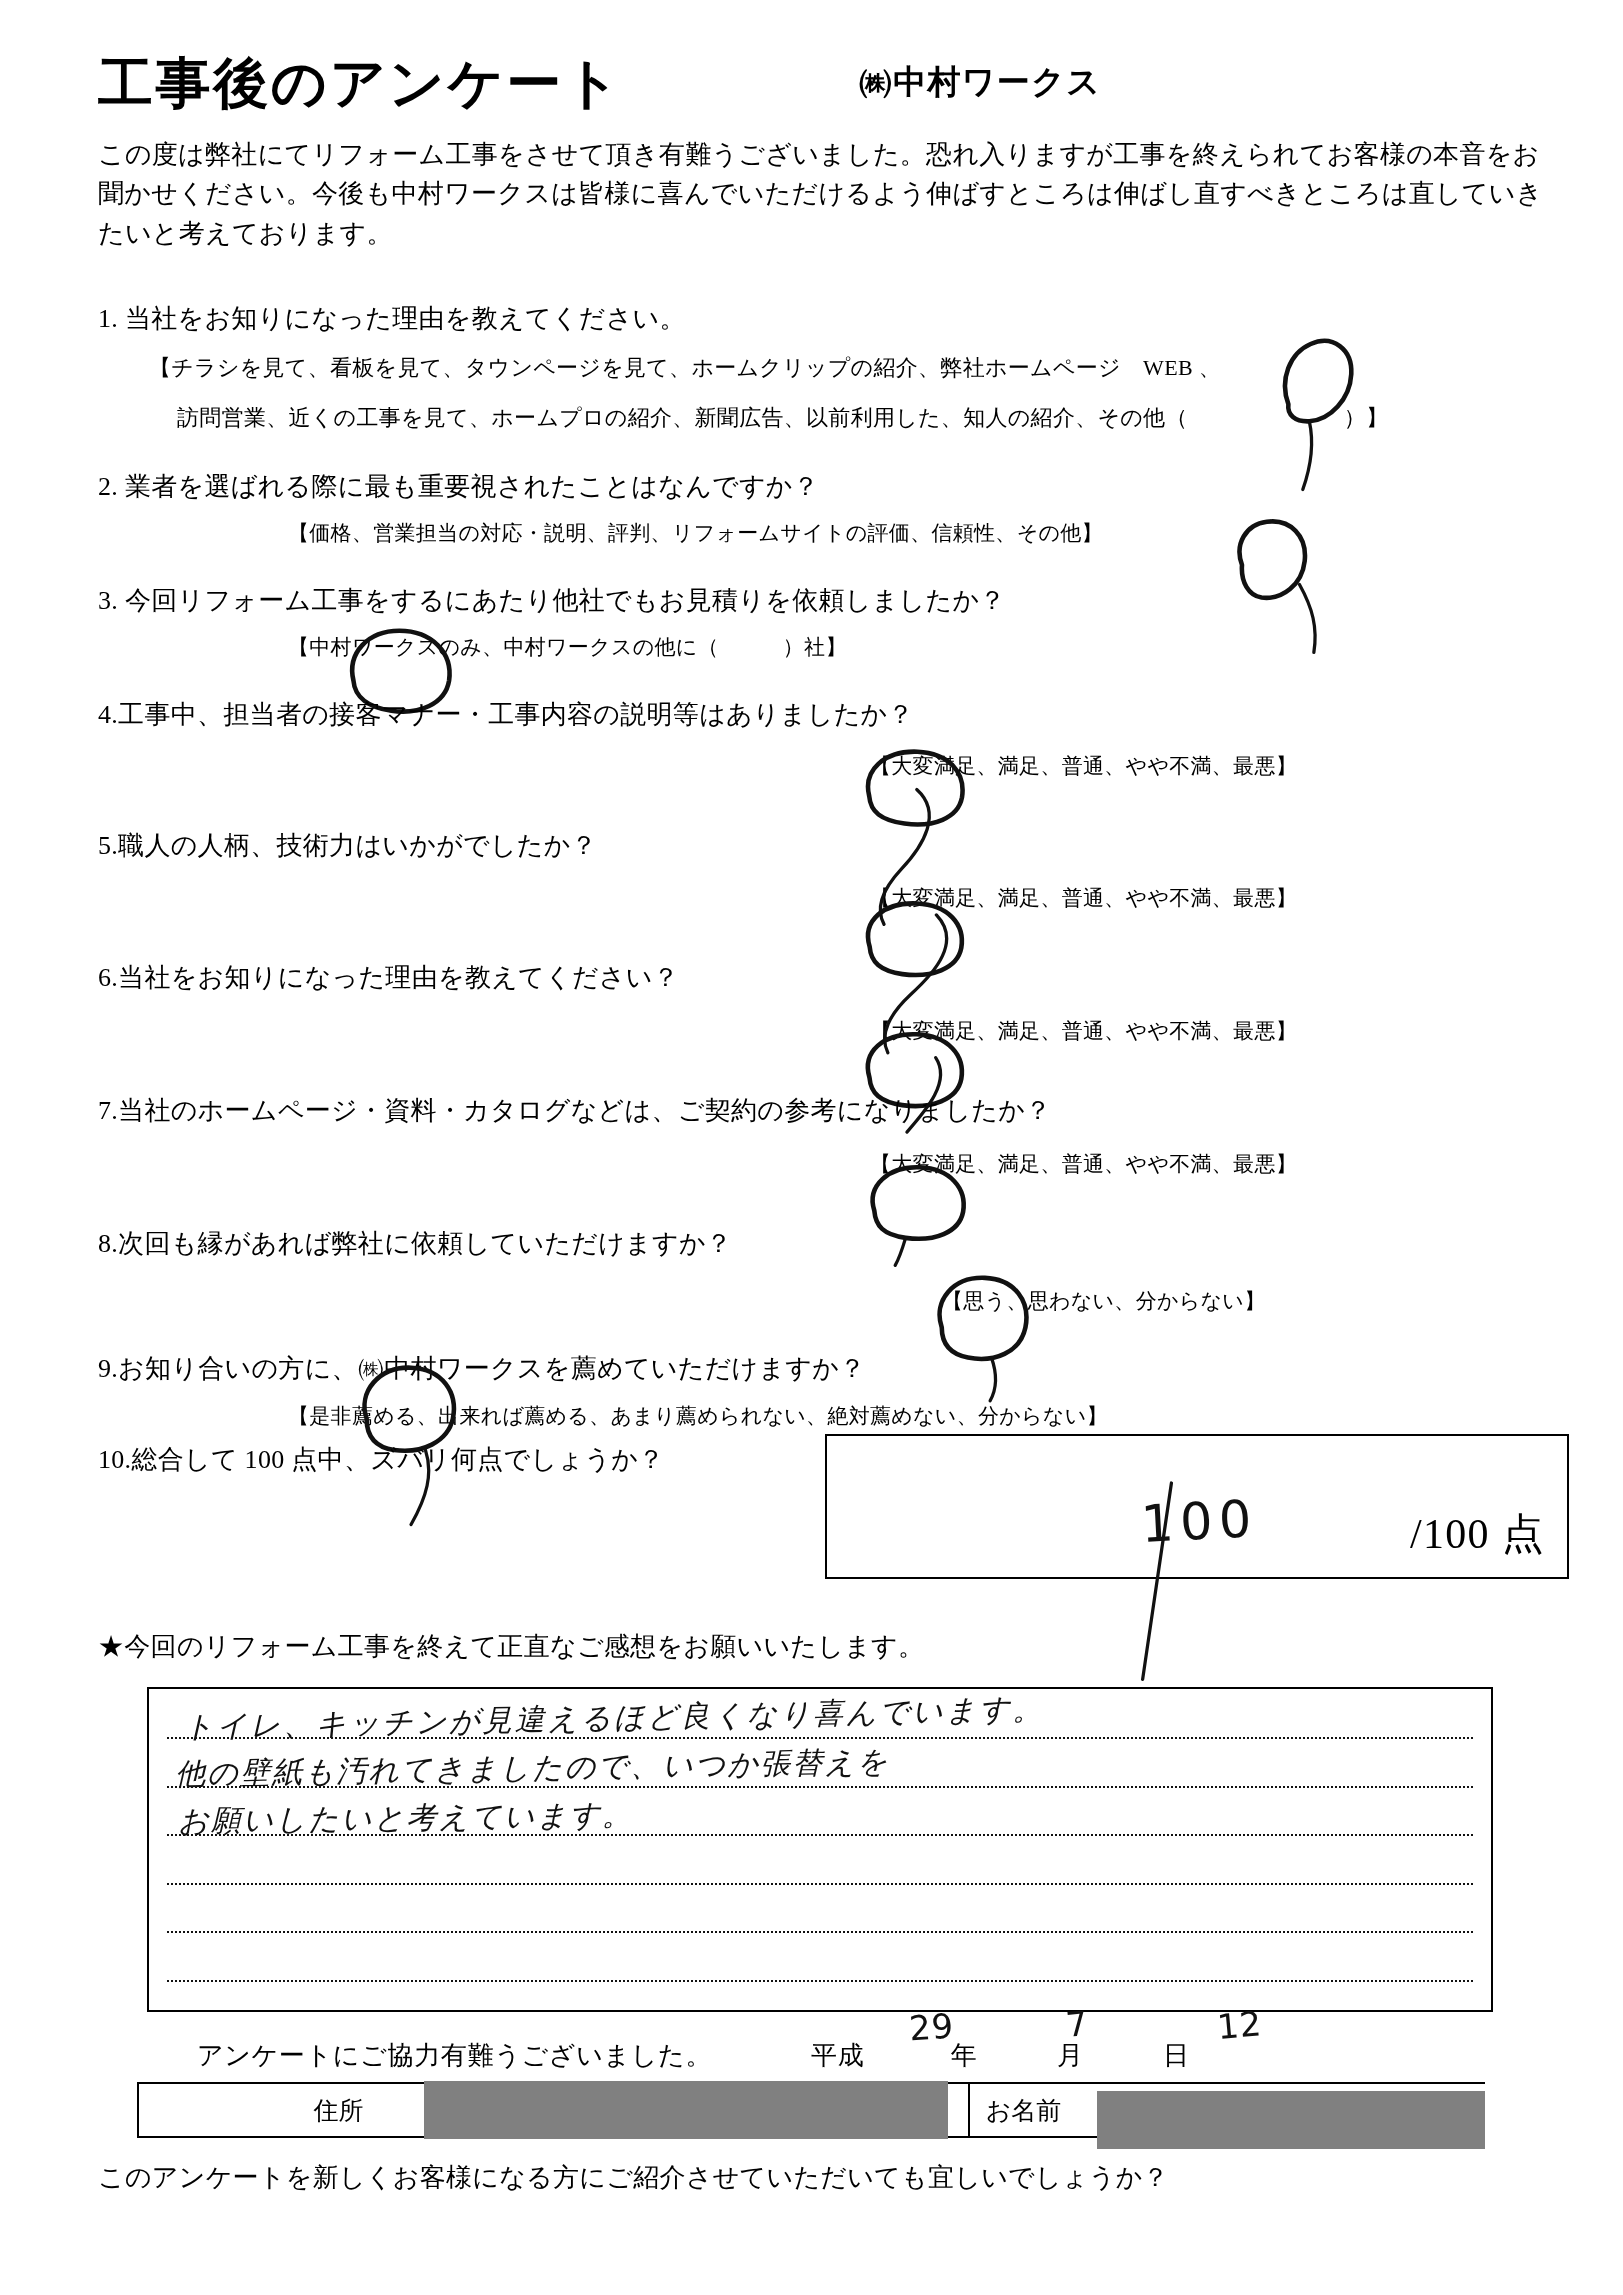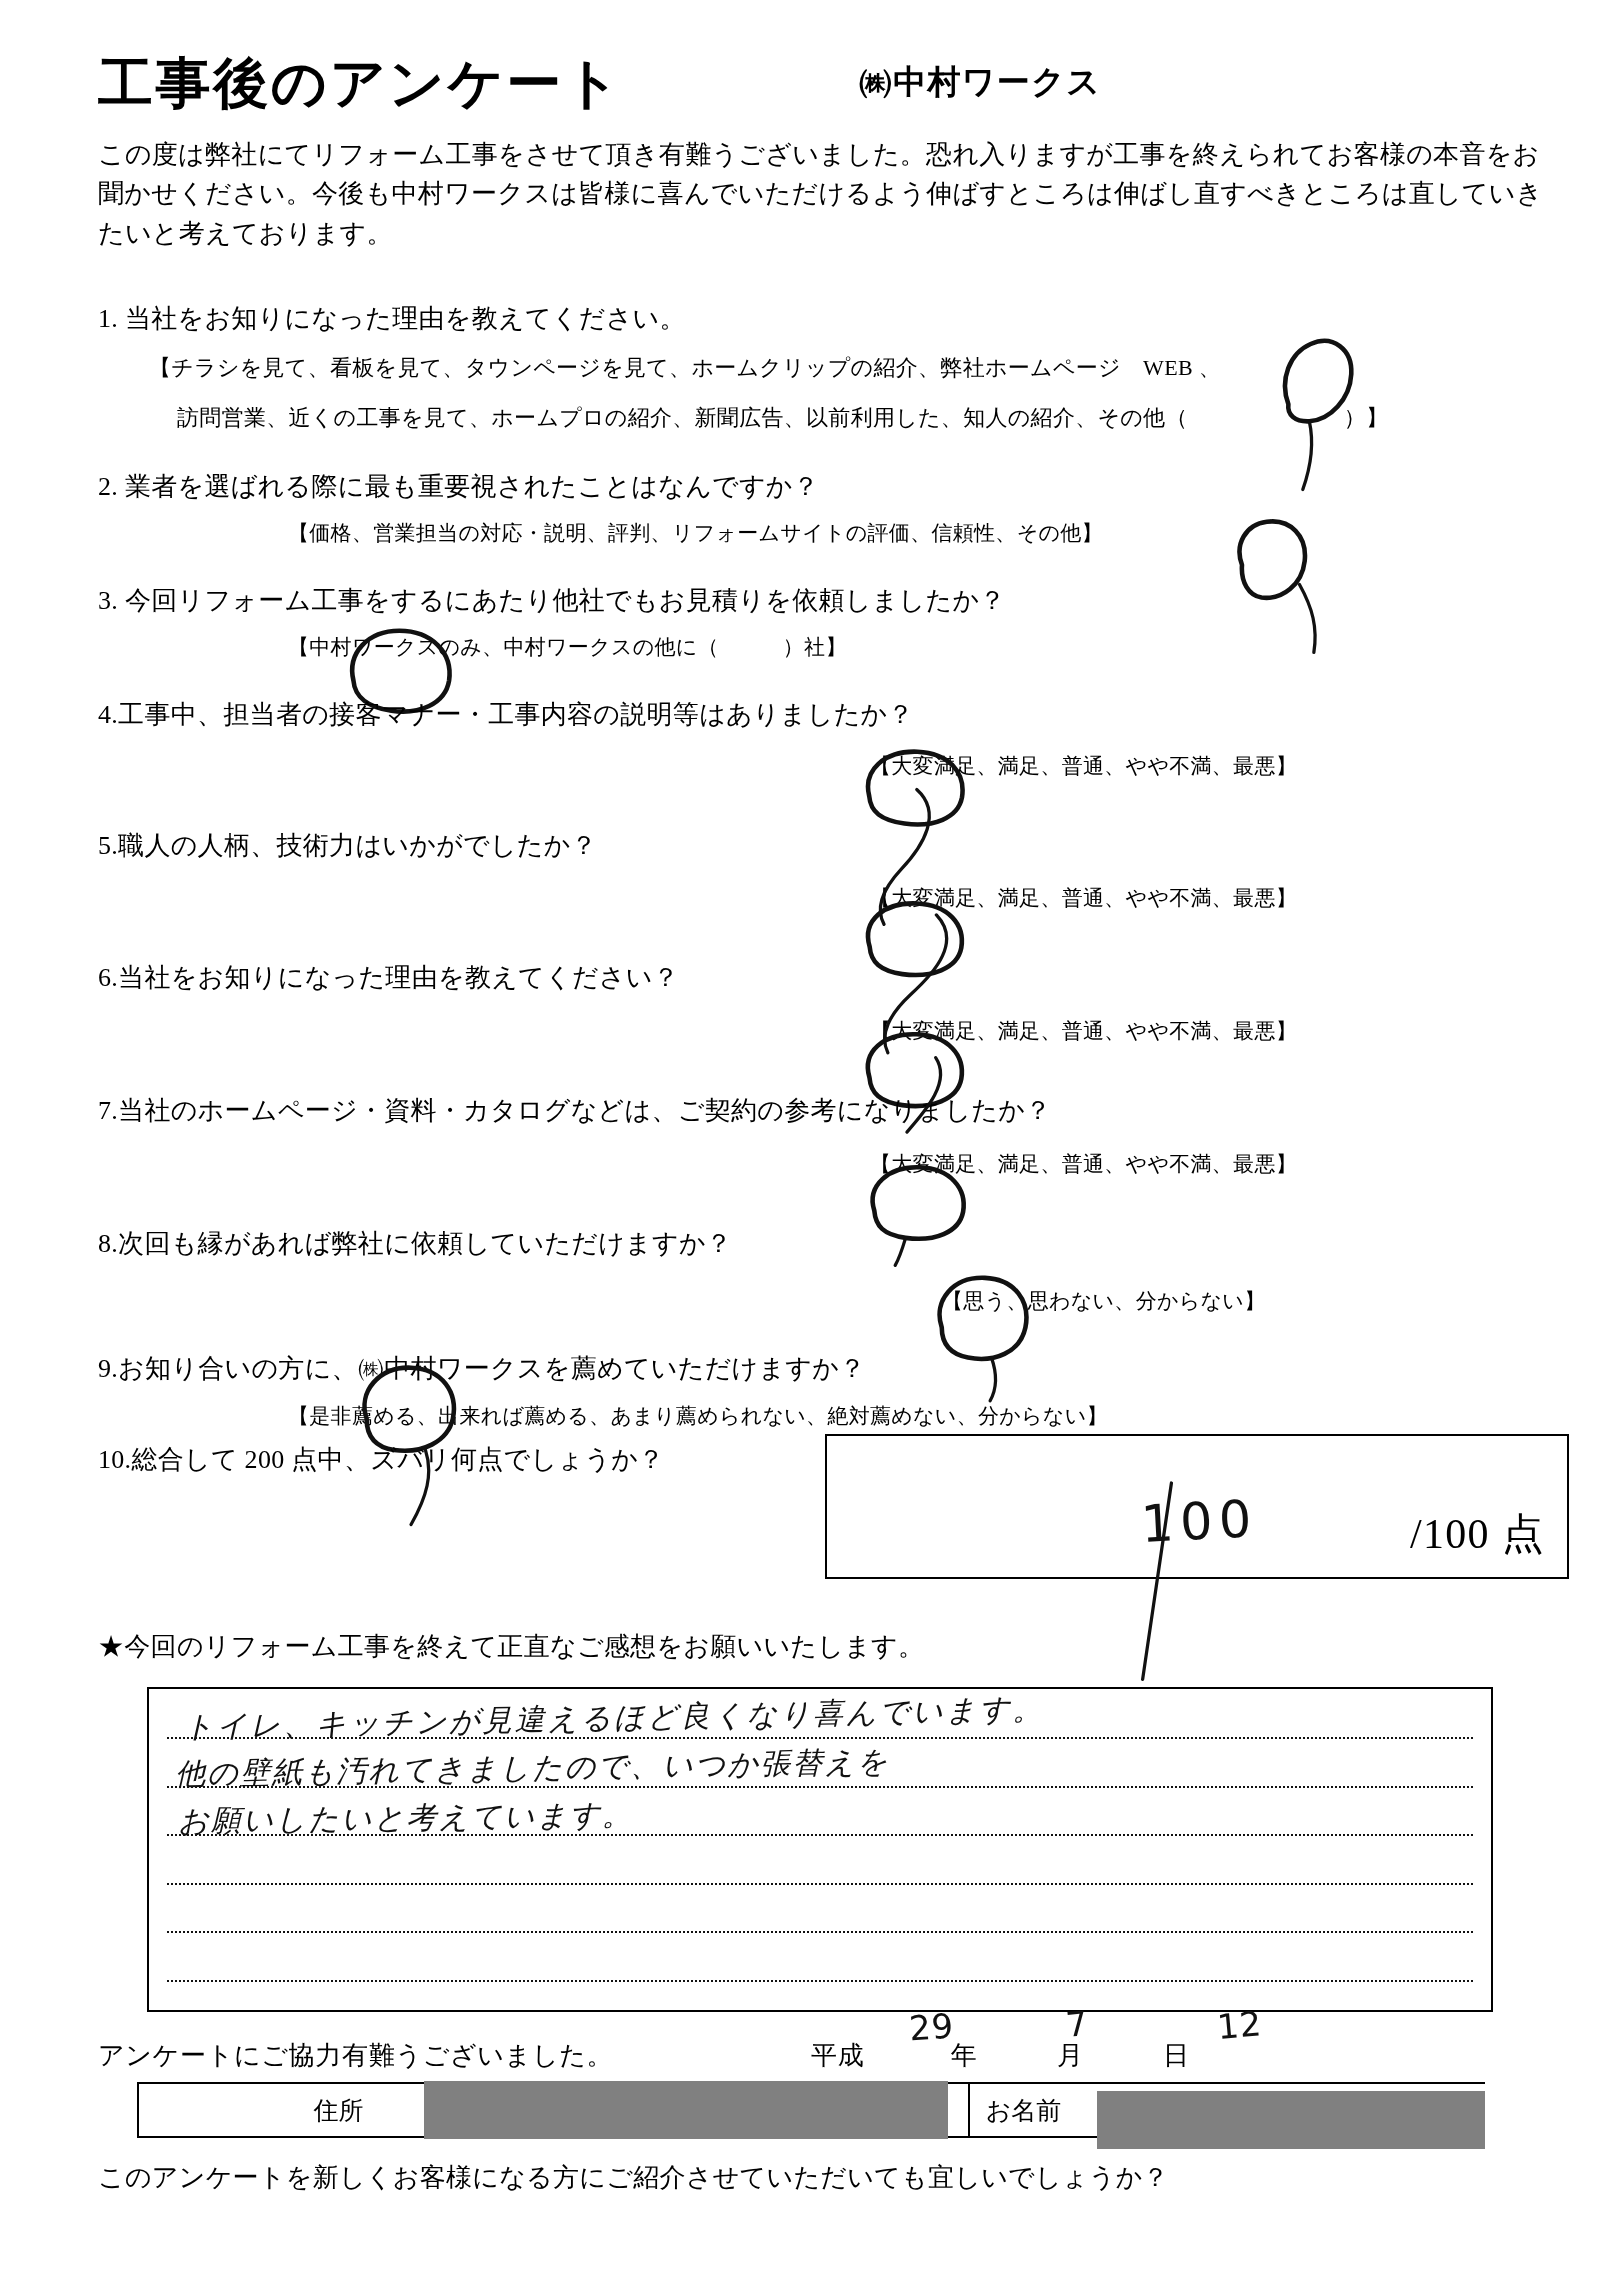--- a/index.html
+++ b/index.html
@@ -181,20 +181,21 @@
 
   
   .thanks-row {
     position: relative;
     margin-top: 26px;
     display: flex;
     align-items: flex-end;
     font-size: 26px;
     letter-spacing: 0.7px;
     white-space: nowrap;
+    text-align: center;
   }
   .thanks-label { width: 713px; }
   .date-line { position: relative; }
   .date-unit { display: inline-block; }
   .date-gap-y { display: inline-block; width: 72px; }
   .date-gap-m { display: inline-block; width: 65px; }
   .date-gap-d { display: inline-block; width: 65px; }
 
   .id-table {
     position: relative;
@@ -402,21 +403,21 @@
       <div class="ink" style="left:229px; top:-17px;">
         <svg width="223" height="196" viewBox="0 0 340 300" aria-hidden="true">
           <path d="M60 128 C46 86 80 48 128 50 C176 52 200 88 192 128 C184 164 144 182 102 176 C70 171 60 152 60 128 Z" stroke-width="7"></path>
           <path d="M150 176 C162 212 152 248 128 290" stroke-width="5"></path>
         </svg>
       </div>
     </div>
 
     <div class="q-block" style="margin-top:11.8px;">
       <div class="q-text">
-        <span>10.</span><span>総合して 200 点中、ズバリ何点でしょうか？</span>
+        <span>10.</span><span>総合して 100 点中、ズバリ何点でしょうか？</span>
       </div>
 
       <div class="score-area">
         <div class="score-box">
           <div class="score-printed">/100 点</div>
           <div class="hand-text" style="left:314px; top:56px; font-size:51px; letter-spacing:6.5px; transform:rotate(-3deg);">100</div>
           <div class="ink" style="left:301px; top:47px;">
             <svg width="79" height="216" viewBox="0 0 120 330" aria-hidden="true">
               <path d="M66 0 C52 90 38 190 22 300" stroke-width="5"></path>
             </svg>

